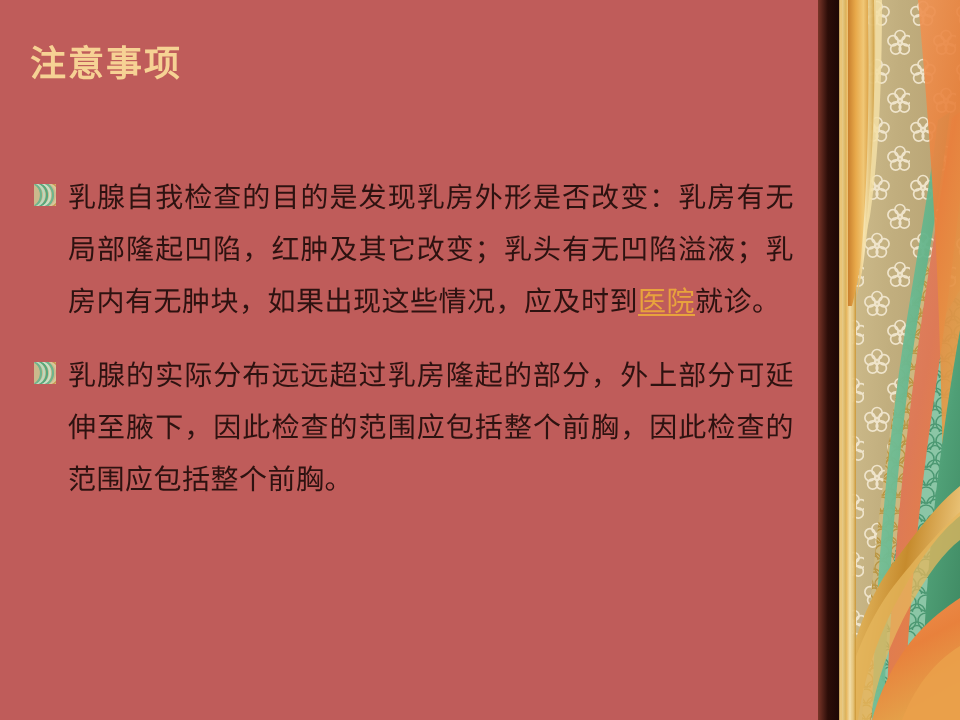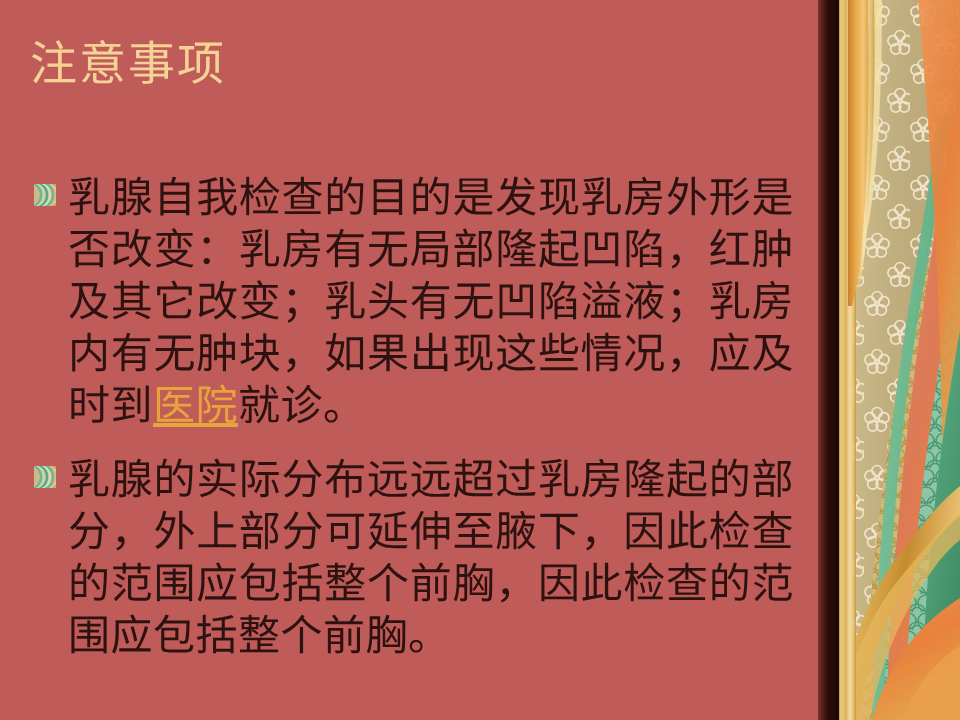--- a/index.html
+++ b/index.html
@@ -18,25 +18,25 @@
     font-family: "Liberation Serif", "DejaVu Serif", serif;
   }
 
   
   #slide-title {
     position: absolute;
     left: 30px;
     top: 36px;
     width: 700px;
     font-family: "Liberation Serif", "DejaVu Serif", serif;
-    font-size: 47px;
+    font-size: 36px;
     line-height: 56px;
     letter-spacing: 2px;
     color: #f6d294;
-    font-weight: normal;
+    font-weight: bold;
     margin: 0;
     white-space: nowrap;
   }
 
   
   #body-list {
     position: absolute;
     left: 34px;
     top: 172px;
     width: 760px;
@@ -58,21 +58,21 @@
     border-radius: 1px;
     overflow: hidden;
     position: relative;
     background: #cbb98c;
   }
   .bullet-marker svg { display: block; }
 
   .bullet-text {
     flex: 1 1 auto;
     font-family: "Liberation Serif", "DejaVu Serif", serif;
-    font-size: 42px;
+    font-size: 28px;
     line-height: 52px;
     color: #2d1210;
     letter-spacing: 0.5px;
     text-align: justify;
     text-justify: inter-ideograph;
   }
 
   .hyperlink {
     color: #e8a33d;
     text-decoration: underline;

